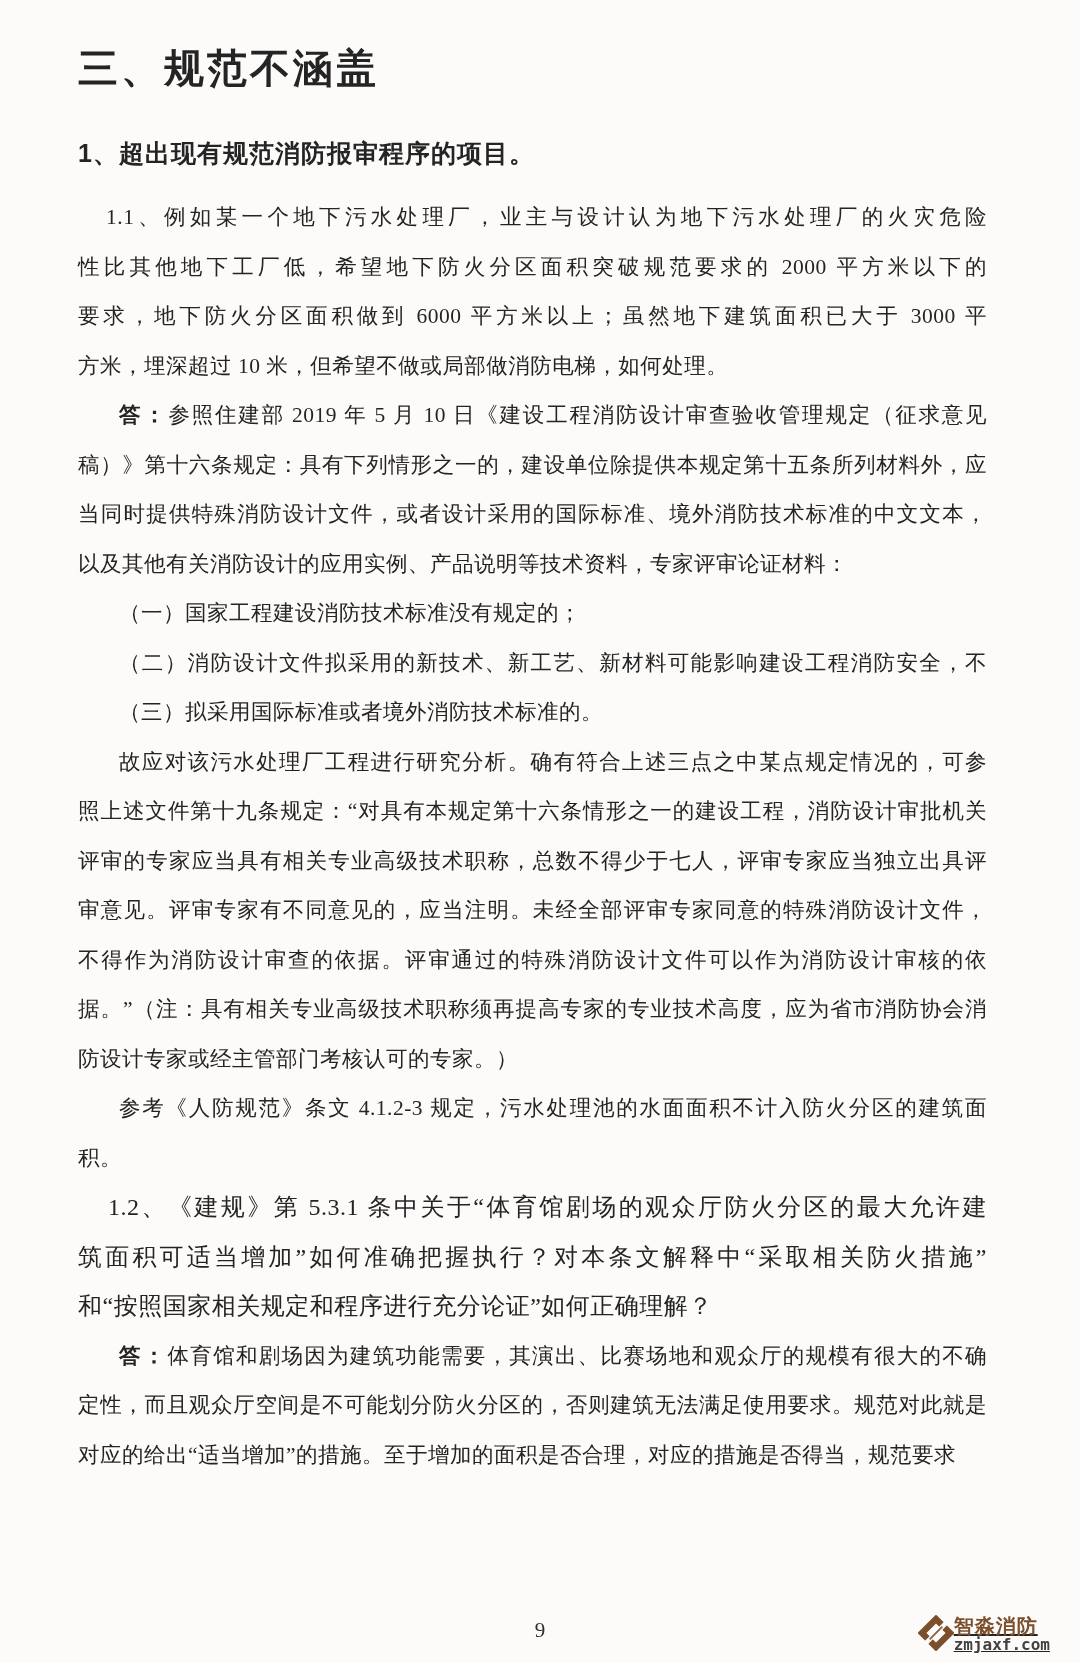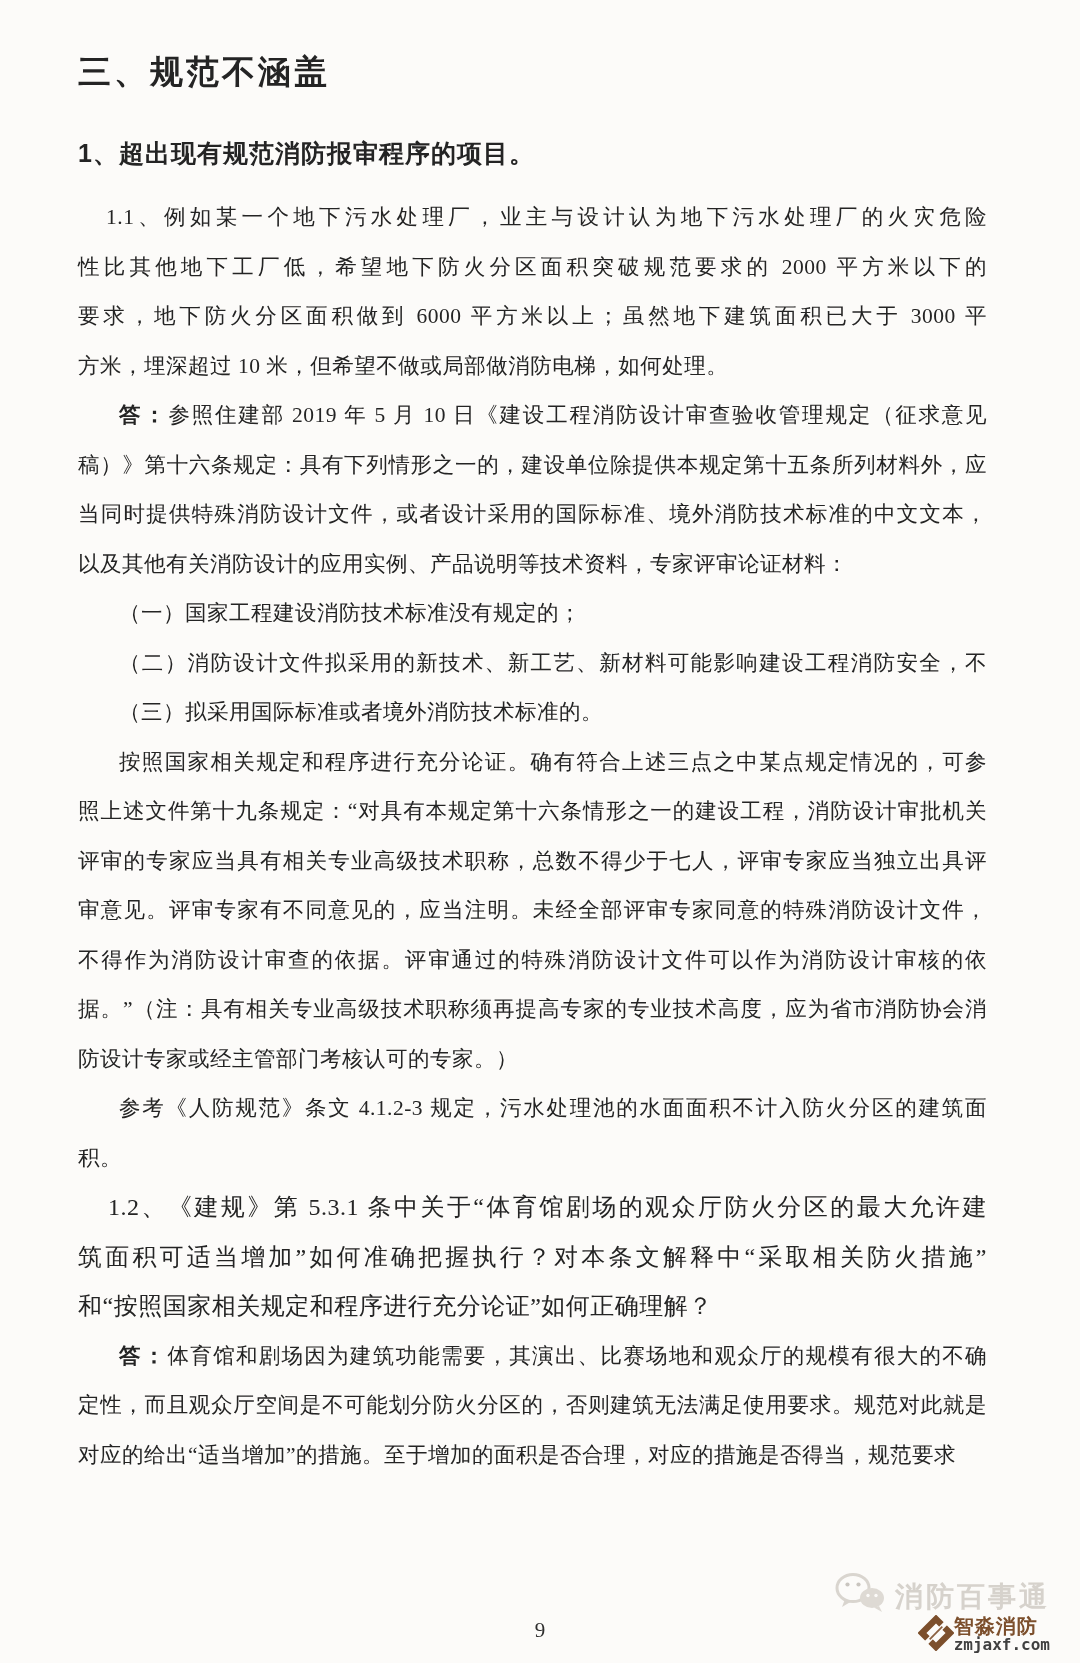--- a/index.html
+++ b/index.html
@@ -24,22 +24,22 @@
   }
   .line.last { text-align-last:left; }
   .line b {
     font-family:"Liberation Sans","DejaVu Sans",sans-serif;
     font-weight:700;
     letter-spacing:2px;
   }
   
   .h1 { margin-top:49px; }
   .h1 .line {
-    font-family:Liberation Sans, sans-serif;
-    font-size:33px; font-weight:700; line-height:46px; letter-spacing:3px;margin-top:12px;
+    font-family:Liberation Mono, monospace;
+    font-size:40px; font-weight:700; line-height:46px; letter-spacing:3px;margin-top:12px;
   }
   .h2 { margin-top:40px; }
   .h2 .line {
     font-family:"Liberation Sans","DejaVu Sans",sans-serif;
     font-size:25px; font-weight:700; line-height:36px; letter-spacing:1px;
   }
   
   .q11 { margin-top:22px; }
   .q11 .line.first { text-indent:28px; }
   .ans  .line.first { text-indent:41px; }
@@ -57,21 +57,21 @@
   .watermark {
     position:absolute; right:30px; bottom:8px;
     display:flex; flex-direction:column; align-items:flex-end;
     pointer-events:none;
   }
   .wm-row1 {
     display:flex; align-items:center; gap:8px;
     color:#d6d2cc; font-size:28px; font-weight:700; letter-spacing:3px;
     font-family:"Liberation Sans","DejaVu Sans",sans-serif;
   }
-  .wm-row2 { display:flex; align-items:center; margin-top:-6px; }
+  .wm-row2 { display:flex; align-items:center; margin-top:-6px;text-decoration:underline; }
   .wm-col { display:flex; flex-direction:column; align-items:flex-start; line-height:1.05; }
   .wm-logo-text {
     color:#7c4f2c; font-size:20px; font-weight:700; letter-spacing:1px;
     font-family:"Liberation Sans","DejaVu Sans",sans-serif;
   }
   .wm-site {
     color:#404040; font-size:16px; font-weight:700;
     font-family:"DejaVu Sans Mono","Liberation Mono",monospace;
   }
 </style>
@@ -102,21 +102,21 @@
       <div class="para item">
         <div class="line first last">（一）国家工程建设消防技术标准没有规定的；</div>
       </div>
       <div class="para item">
         <div class="line first">（二）消防设计文件拟采用的新技术、新工艺、新材料可能影响建设工程消防安全，不</div>
       </div>
       <div class="para item">
         <div class="line first last">（三）拟采用国际标准或者境外消防技术标准的。</div>
       </div>
       <div class="para ans">
-        <div class="line first">按照国家相关规定和程序进行充分论证。确有符合上述三点之中某点规定情况的，可参</div>
+        <div class="line first">故应对该污水处理厂工程进行研究分析。确有符合上述三点之中某点规定情况的，可参</div>
         <div class="line">照上述文件第十九条规定：“对具有本规定第十六条情形之一的建设工程，消防设计审批机关</div>
         <div class="line">评审的专家应当具有相关专业高级技术职称，总数不得少于七人，评审专家应当独立出具评</div>
         <div class="line">审意见。评审专家有不同意见的，应当注明。未经全部评审专家同意的特殊消防设计文件，</div>
         <div class="line">不得作为消防设计审查的依据。评审通过的特殊消防设计文件可以作为消防设计审核的依</div>
         <div class="line">据。”（注：具有相关专业高级技术职称须再提高专家的专业技术高度，应为省市消防协会消</div>
         <div class="line last">防设计专家或经主管部门考核认可的专家。）</div>
       </div>
       <div class="para ans">
         <div class="line first last">参考《人防规范》条文 4.1.2-3 规定，污水处理池的水面面积不计入防火分区的建筑面积。</div>
       </div>
@@ -128,35 +128,20 @@
       <div class="para ans">
         <div class="line first"><b>答：</b>体育馆和剧场因为建筑功能需要，其演出、比赛场地和观众厅的规模有很大的不确</div>
         <div class="line">定性，而且观众厅空间是不可能划分防火分区的，否则建筑无法满足使用要求。规范对此就是</div>
         <div class="line last">对应的给出“适当增加”的措施。至于增加的面积是否合理，对应的措施是否得当，规范要求</div>
       </div>
     </div>
 
   <div class="page-number">9</div>
 
   <div class="watermark">
-    <div class="wm-row1">
-      <span>
-        <svg width="52" height="42" viewBox="0 0 52 42">
-          <ellipse cx="18" cy="16" rx="16" ry="13.5" fill="none" stroke="#d9d5cf" stroke-width="3"></ellipse>
-          <path d="M10 27 L7 35 L17 29 Z" fill="#d9d5cf"></path>
-          <circle cx="12.5" cy="12.5" r="2.1" fill="#c9c5bf"></circle>
-          <circle cx="23.5" cy="12.5" r="2.1" fill="#c9c5bf"></circle>
-          <ellipse cx="37" cy="26" rx="12" ry="10" fill="#dedad4"></ellipse>
-          <path d="M44 34 L47 40 L39 35.5 Z" fill="#dedad4"></path>
-          <circle cx="33" cy="23.5" r="1.7" fill="#fcfbf9"></circle>
-          <circle cx="41" cy="23.5" r="1.7" fill="#fcfbf9"></circle>
-        </svg>
-      </span>
-      <span>消防百事通</span>
-    </div>
     <div class="wm-row2">
       <span>
         <svg width="36" height="36" viewBox="0 0 40 40">
           <g transform="rotate(45 20 20)">
             <rect x="9" y="9" width="22" height="22" fill="none" stroke="#7c4f2c" stroke-width="7"></rect>
           </g>
           <line x1="9" y1="31" x2="31" y2="9" stroke="#fcfbf9" stroke-width="5"></line>
           <line x1="13" y1="27" x2="27" y2="13" stroke="#8a6040" stroke-width="2"></line>
         </svg>
       </span>

